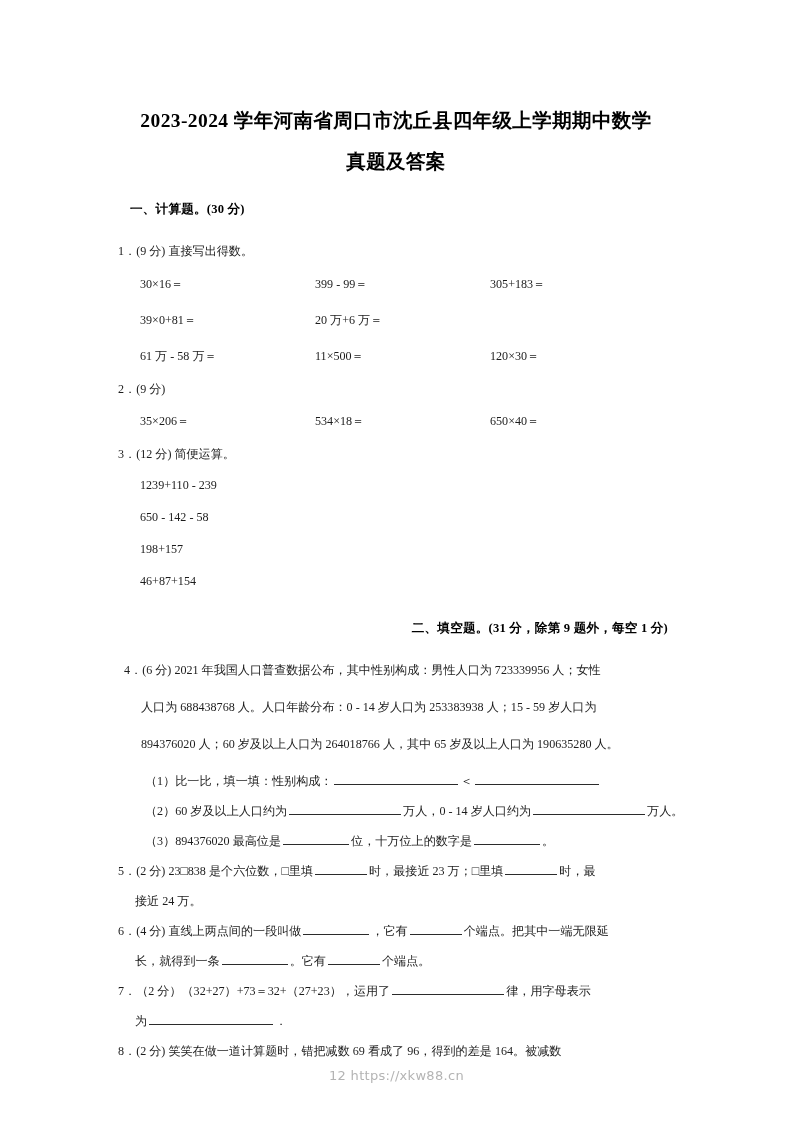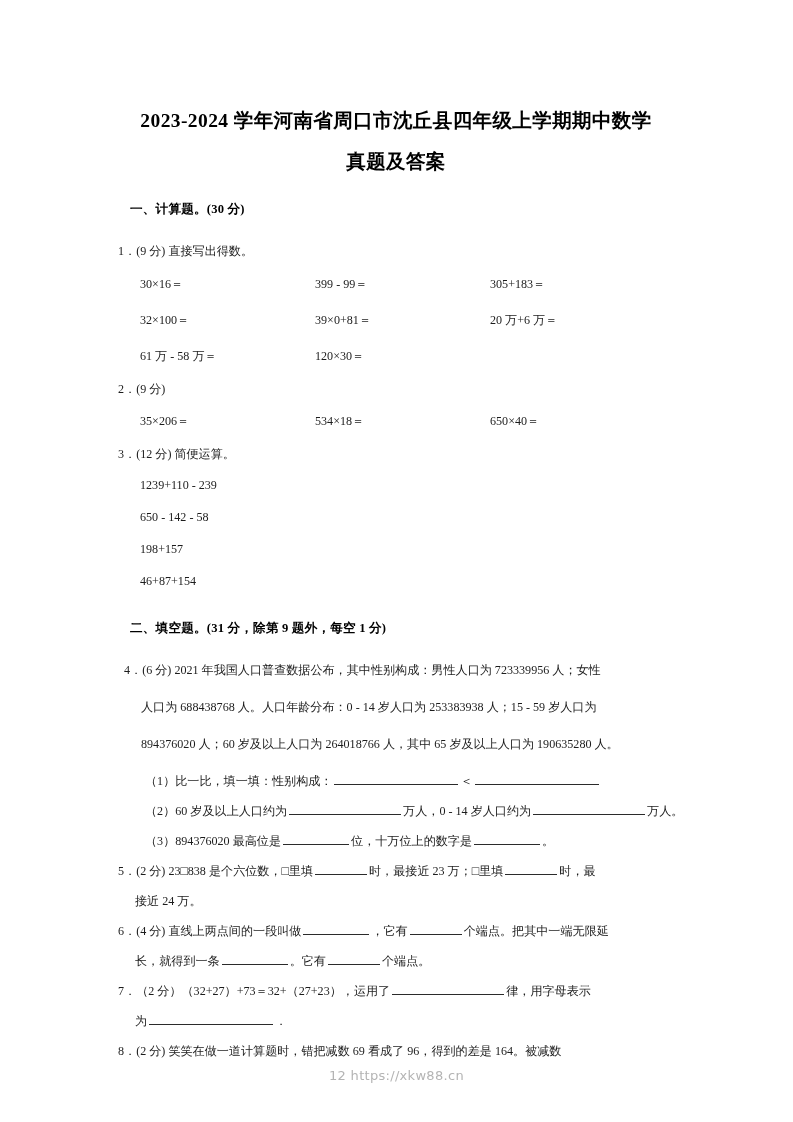--- a/index.html
+++ b/index.html
@@ -54,20 +54,21 @@
   .section-head {
     font-weight: bold;
     font-size: 12.6px;
     letter-spacing: 0.2px;
     margin: 12px;
     line-height: 29px;
     color: #000000;
   }
   .section-head.s2 {
     margin-top: 17px;
+    text-align: right;
   }
 
   .q {
     margin: 0;
     line-height: 30px;
     white-space: nowrap;
   }
 
   .q-indent1 { padding-left: 17px; }
   .q-indent2 { padding-left: 27px; }
@@ -138,26 +139,26 @@
     <p class="section-head">一、计算题。(30 分)</p>
 
     <p class="q">1．(9 分) 直接写出得数。</p>
 
     <div class="calc-row">
       <span class="cell">30×16＝</span>
       <span class="cell">399 - 99＝</span>
       <span class="cell">305+183＝</span>
     </div>
     <div class="calc-row">
-      <span class="cell">32×100＝</span>
       <span class="cell">39×0+81＝</span>
       <span class="cell">20 万+6 万＝</span>
     </div>
     <div class="calc-row">
       <span class="cell">61 万 - 58 万＝</span>
+      <span class="cell">11×500＝</span>
       <span class="cell">120×30＝</span>
     </div>
 
     <p class="q">2．(9 分)</p>
 
     <div class="calc-row tight">
       <span class="cell">35×206＝</span>
       <span class="cell">534×18＝</span>
       <span class="cell">650×40＝</span>
     </div>

